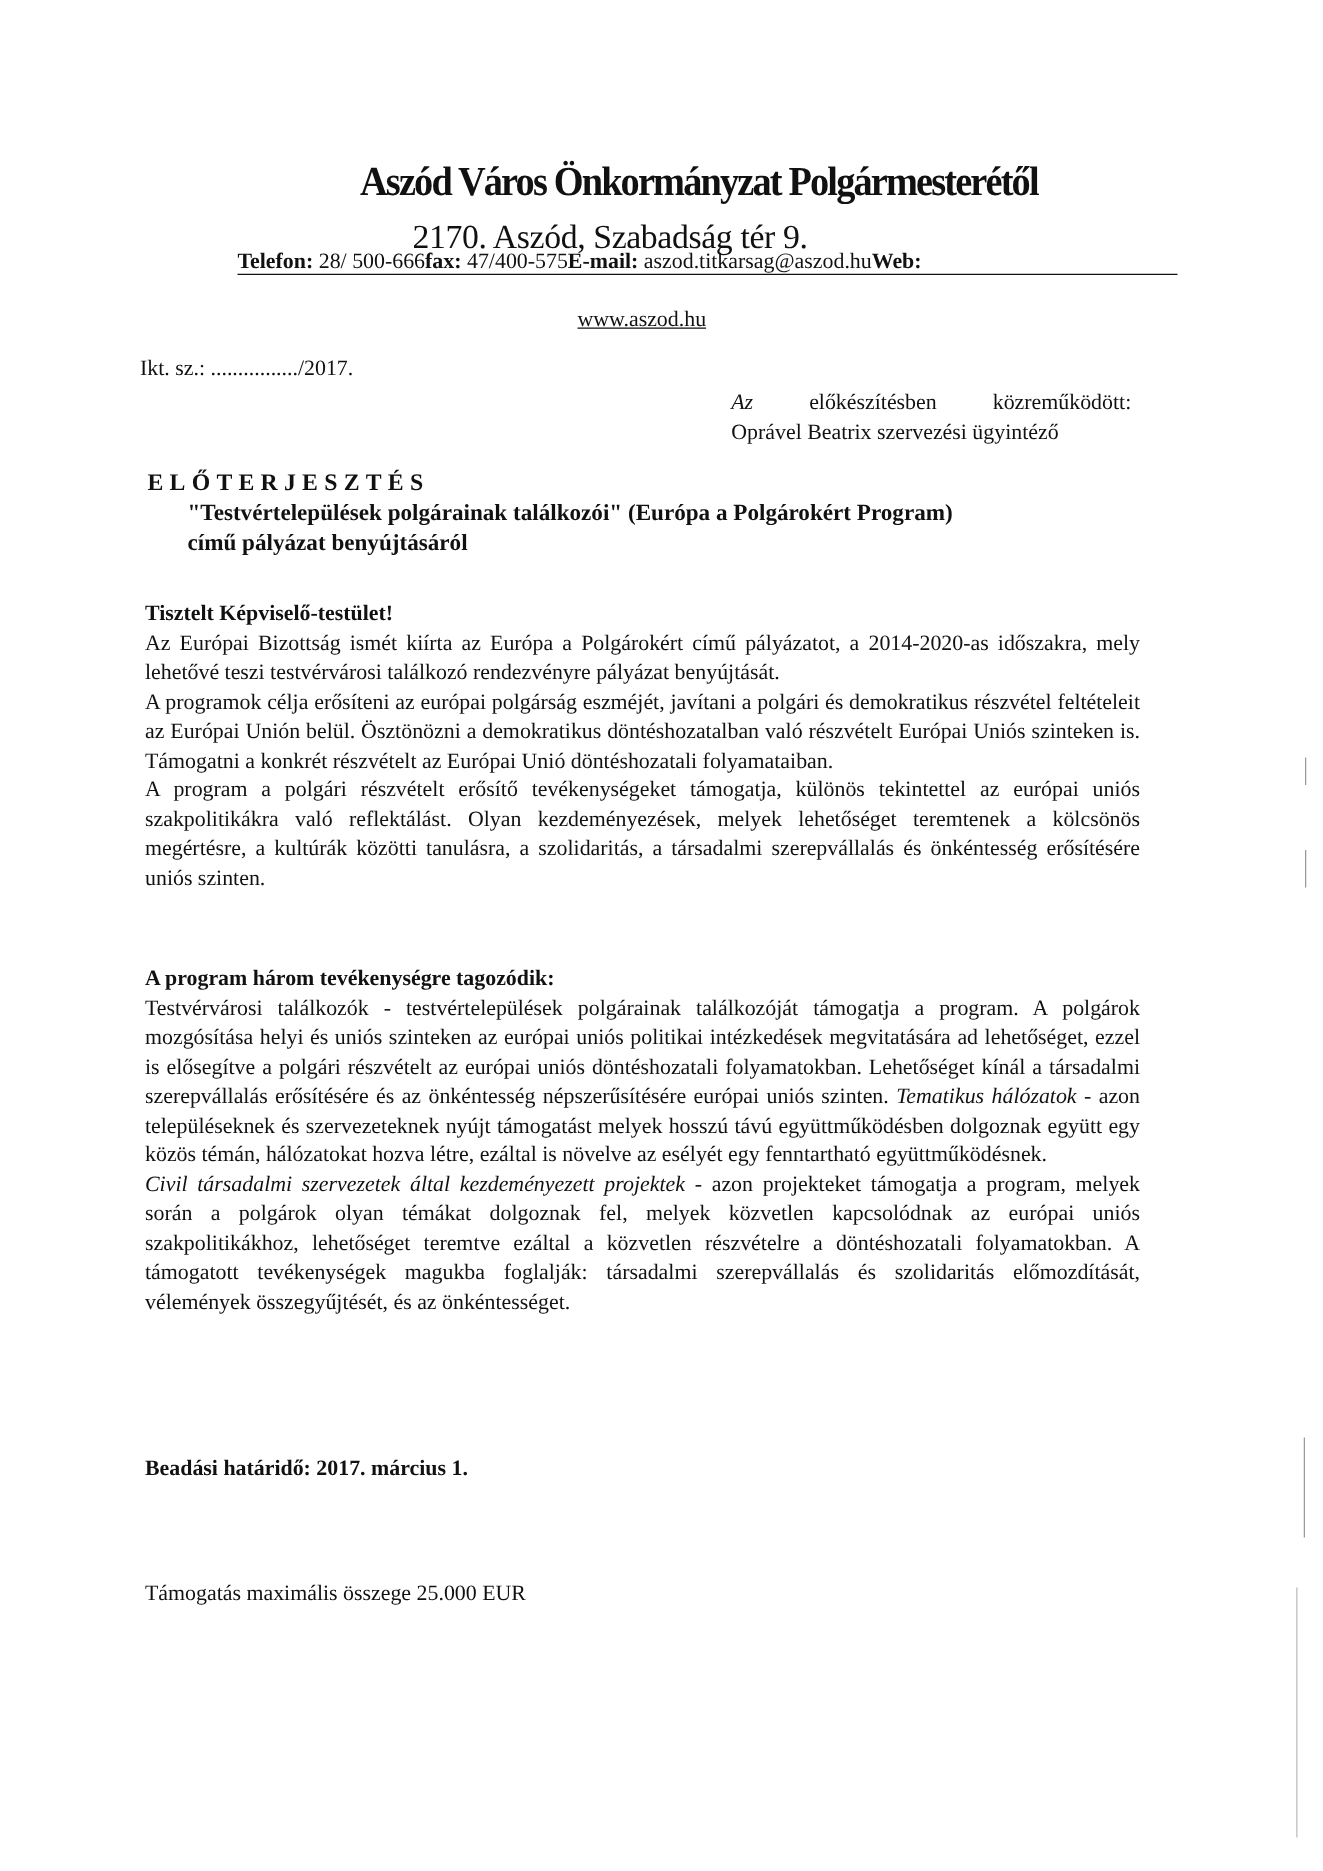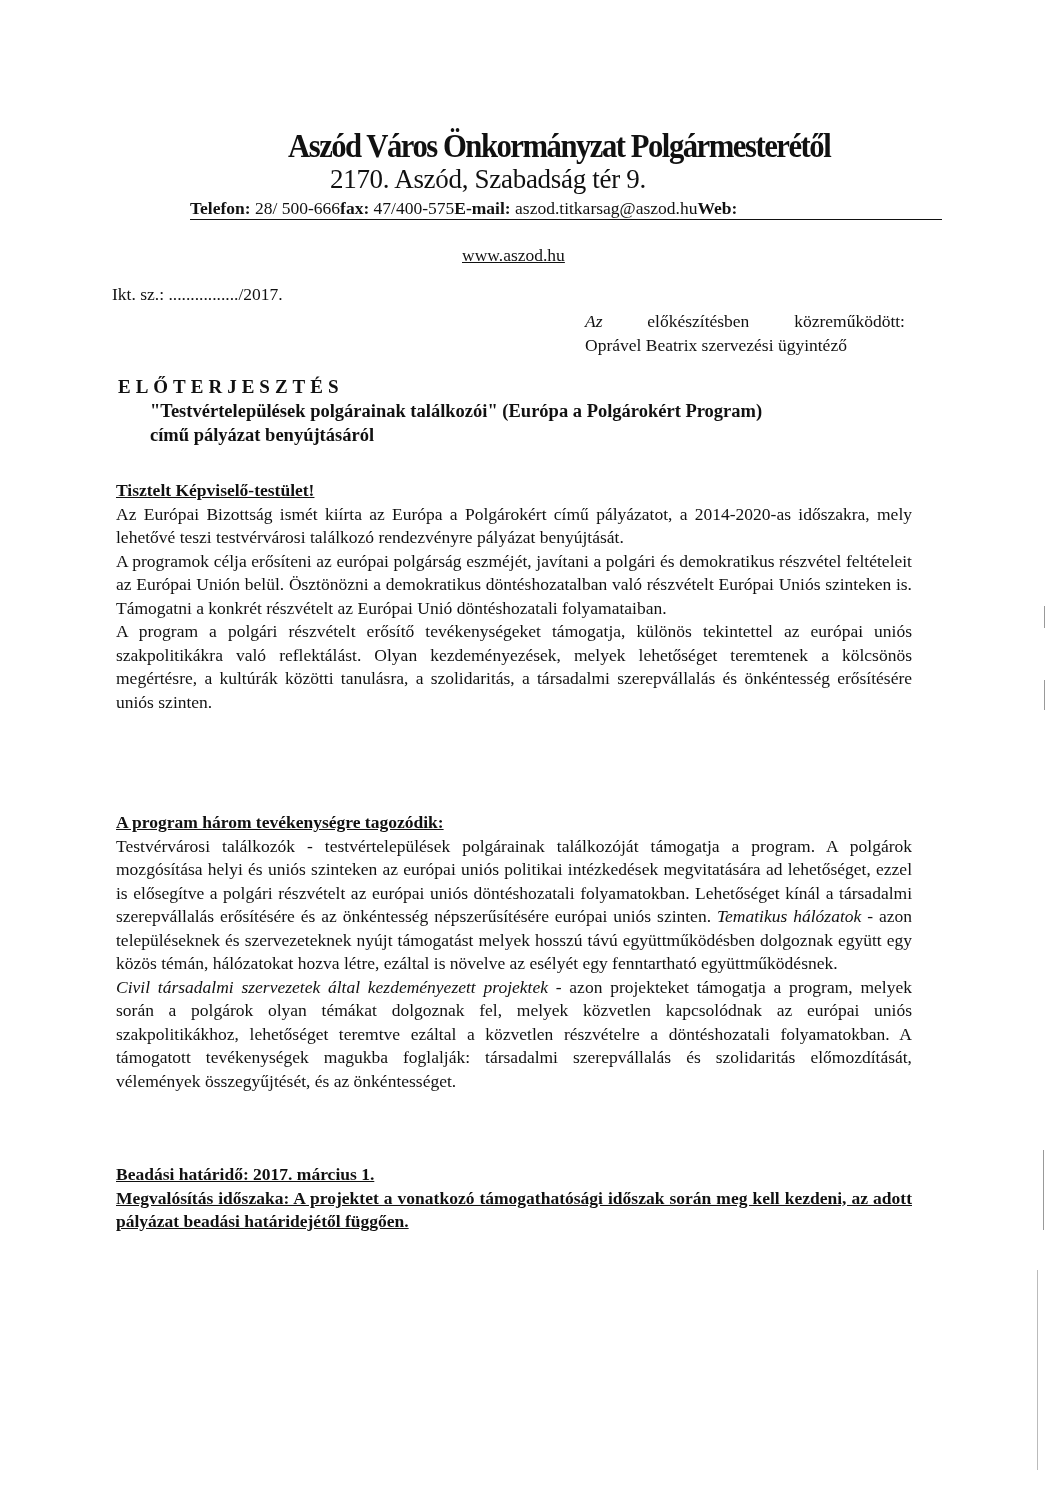--- a/index.html
+++ b/index.html
@@ -7,21 +7,21 @@
     width: 1058px; height: 1497px; position: relative; overflow: hidden;
     font-family: "Liberation Serif", "DejaVu Serif", serif; color: #111;
   }
   .abs { position: absolute; }
   .title {
     left: 288px; top: 128px; font-size: 33px; font-weight: bold;
     letter-spacing: -1.6px; transform: scaleX(0.93); transform-origin: left top;
     white-space: nowrap;
   }
   .address {
-    left: 330px; top: 164px; font-size: 27px; white-space: nowrap; letter-spacing: -0.3px; text-align: right;
+    left: 330px; top: 174px; font-size: 27px; white-space: nowrap; letter-spacing: -0.3px; text-align: right;
   }
   .contact {
     left: 146px; top: 197px; width: 752px; font-size: 17.5px; white-space: nowrap;
     border-bottom: 1.5px solid #111; line-height: 22px;
     display: flex; justify-content: flex-start; margin-left: 44px;
   }
   .contact b { font-weight: bold; }
   .web-url {
     left: 462px; top: 230px; font-size: 17.5px; text-decoration: underline; white-space: nowrap; margin-top: 15px;
   }
@@ -34,24 +34,24 @@
   .heading-center {
     left: 118px; width: 850px; font-weight: bold; white-space: nowrap;
   }
   .h-main { top: 376px; font-size: 19px; letter-spacing: 5px; }
   .h-sub1 { top: 401px; font-size: 18.5px; left: 150px; width: 810px; }
   .h-sub2 { top: 425px; font-size: 18.5px; left: 150px; width: 810px; }
   .body-block {
     left: 116px; width: 796px; font-size: 17.5px; line-height: 23.5px; text-align: justify;
   }
   .body-block p { margin: 0; }
-  .bold { font-weight: bold; text-decoration: underline; }
+  .bold { font-weight: bold; }
   .ital { font-style: italic; }
   .salutation { top: 479px; }
-  .section2 { top: 771px; margin-top: 40px; }
+  .section2 { top: 771px; }
   .deadline { top: 1163px; }
   .facts { top: 1263px; text-align: left; }
   .scan-speck { position: absolute; background: #999; }
 </style>
 </head>
 <body>
 
 <div class="abs title">Aszód Város Önkormányzat Polgármesterétől</div>
 <div class="abs address">2170. Aszód, Szabadság tér 9.</div>
 
@@ -95,22 +95,22 @@
 </div>
 
 <div class="abs body-block section2">
   <p class="bold">A program három tevékenységre tagozódik:</p>
   <p><span>Testvérvárosi találkozók - testvértelepülések polgárainak találkozóját támogatja a program. A polgárok mozgósítása helyi és uniós szinteken az európai uniós politikai intézkedések megvitatására ad lehetőséget, ezzel is elősegítve a polgári részvételt az európai uniós döntéshozatali folyamatokban. Lehetőséget kínál a társadalmi szerepvállalás erősítésére és az önkéntesség népszerűsítésére európai uniós szinten. </span><span class="ital">Tematikus hálózatok</span><span> - azon településeknek és szervezeteknek nyújt támogatást melyek hosszú távú együttműködésben dolgoznak együtt egy közös témán, hálózatokat hozva létre, ezáltal is növelve az esélyét egy fenntartható együttműködésnek.</span></p>
   <p><span class="ital">Civil társadalmi szervezetek által kezdeményezett projektek</span><span> - azon projekteket támogatja a program, melyek során a polgárok olyan témákat dolgoznak fel, melyek közvetlen kapcsolódnak az európai uniós szakpolitikákhoz, lehetőséget teremtve ezáltal a közvetlen részvételre a döntéshozatali folyamatokban. A támogatott tevékenységek magukba foglalják: társadalmi szerepvállalás és szolidaritás előmozdítását, vélemények összegyűjtését, és az önkéntességet.</span></p>
 </div>
 
 <div class="abs body-block deadline">
   <p class="bold">Beadási határidő: 2017. március 1.</p>
-  <p class="bold">Megvalósítás időszaka: A projektet a vonatkozó támogathatósági időszak során meg kell kezdeni, az adott pályázat beadási határidejétől függően.</p>
 </div>
 
 <div class="abs body-block facts">
+  <p>Támogatás maximális összege 25.000 EUR</p>
 </div>
 
 <div class="scan-speck" style="left:1044px;top:606px;width:1px;height:22px;"></div>
 <div class="scan-speck" style="left:1044px;top:680px;width:1px;height:30px;"></div>
 <div class="scan-speck" style="left:1043px;top:1150px;width:1px;height:80px;"></div>
 <div class="scan-speck" style="left:1037px;top:1270px;width:1px;height:200px;background:#bbb;"></div>
 
 </body></html>

